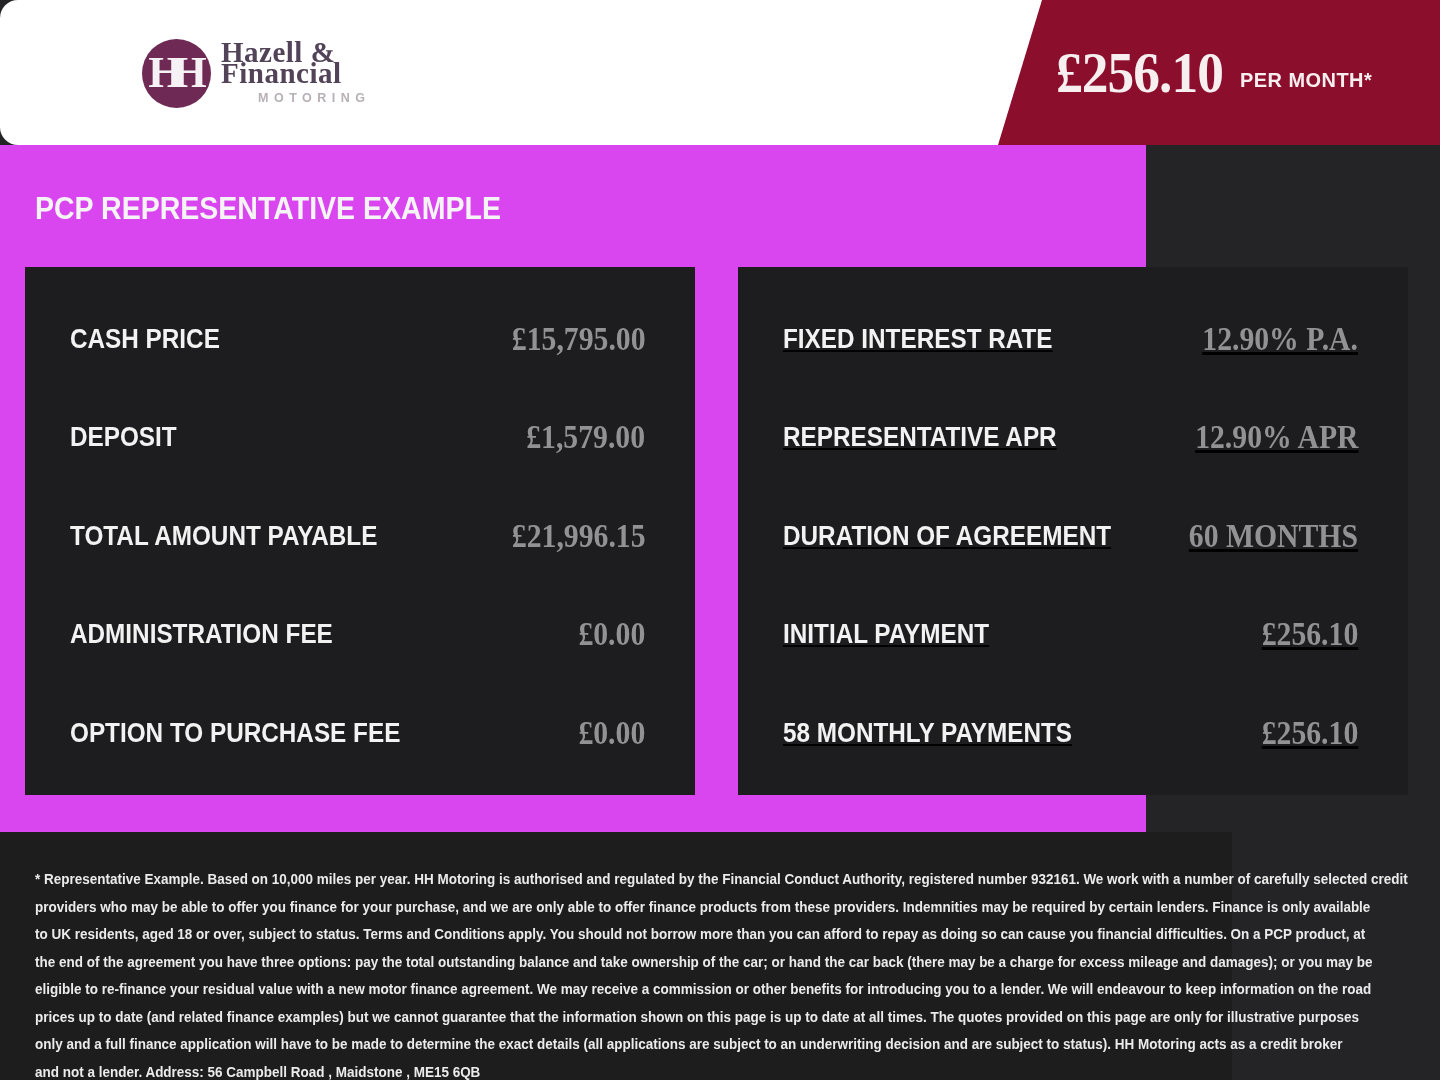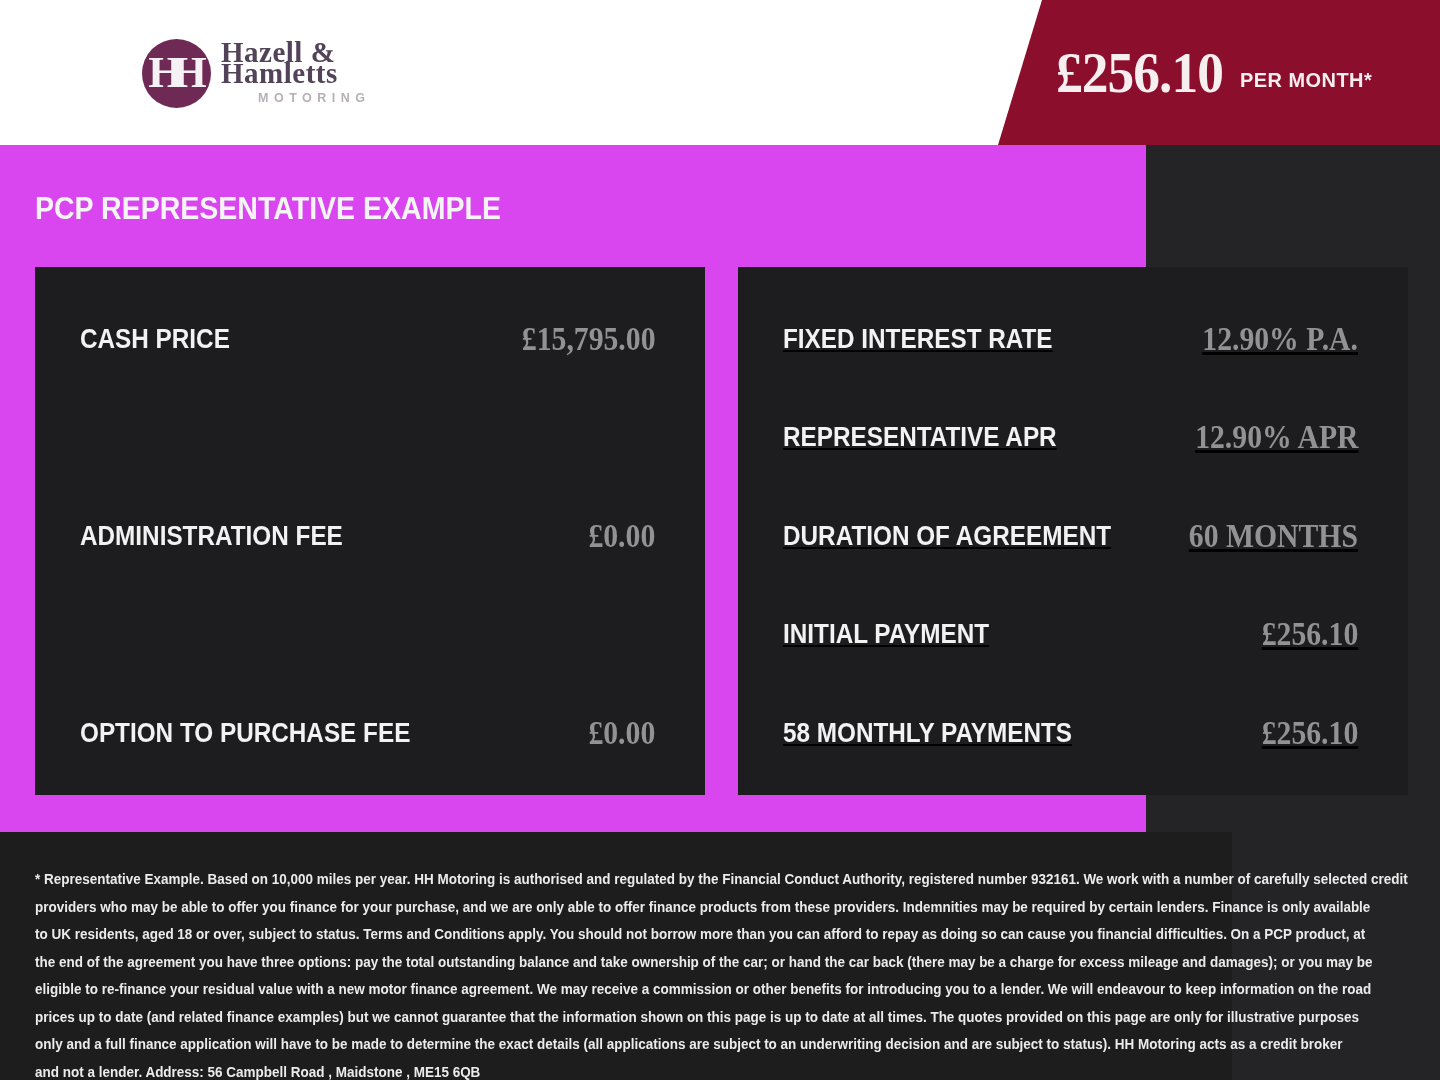--- a/index.html
+++ b/index.html
@@ -8,20 +8,21 @@
     background: #242426;
     font-family: "Liberation Sans", sans-serif;
     overflow: hidden; position: relative;
   }
 
   
   .header {
     position: absolute; left: 0; top: 0;
     width: 1440px; height: 145px;
     background: #ffffff;
+    border-radius: 18px;
   }
   .logo-circle {
     position: absolute; left: 142px; top: 39px;
     width: 69px; height: 69px; border-radius: 50%;
     background: #6e2a55;
     display: flex; align-items: center; justify-content: center;
   }
   .logo-monogram {
     color: #f6f1f4;
     font-family: "Liberation Serif", serif;
@@ -78,21 +79,21 @@
   }
 
   .panel {
     position: absolute; top: 122px;
     width: 670px; height: 528px;
     background: #1d1d1f;
     box-sizing: border-box;
     padding: 52px 50px 42px 45px;
     display: flex; flex-direction: column; justify-content: space-between;
   }
-  .panel-left  { left: 35px; }
+  .panel-left  { left: 25px; }
   .panel-right { left: 738px; text-decoration: underline; }
 
   .fin-row {
     display: flex; justify-content: space-between; align-items: center;
     height: 40px;
   }
   .fin-label {
     color: #f2f2f2; font-size: 27px; font-weight: bold;
     white-space: nowrap;
     transform: scaleX(0.9); transform-origin: left center;
@@ -126,36 +127,44 @@
 </style>
 </head>
 <body>
 
 <div class="header">
   <div class="logo-circle">
     <span class="logo-monogram">HH</span>
   </div>
   <div class="brand-text">
     <div class="brand-name">Hazell &amp;</div>
-    <div class="brand-name">Hamletts</div>
+    <div class="brand-name">Financial</div>
     <div class="brand-tagline">MOTORING</div>
   </div>
   <div class="price-banner">
     <span class="price-big">£256.10</span>
     <span class="price-suffix">PER MONTH*</span>
   </div>
 </div>
 
 <div class="main">
   <div class="page-heading">PCP REPRESENTATIVE EXAMPLE</div>
 
   <div class="panel panel-left">
     <div class="fin-row">
       <span class="fin-label">CASH PRICE</span>
       <span class="fin-value">£15,795.00</span>
+    </div>
+    <div class="fin-row">
+      <span class="fin-label">DEPOSIT</span>
+      <span class="fin-value">£1,579.00</span>
+    </div>
+    <div class="fin-row">
+      <span class="fin-label">TOTAL AMOUNT PAYABLE</span>
+      <span class="fin-value">£21,996.15</span>
     </div>
     <div class="fin-row">
       <span class="fin-label">ADMINISTRATION FEE</span>
       <span class="fin-value">£0.00</span>
     </div>
     <div class="fin-row">
       <span class="fin-label">OPTION TO PURCHASE FEE</span>
       <span class="fin-value">£0.00</span>
     </div>
   </div>

